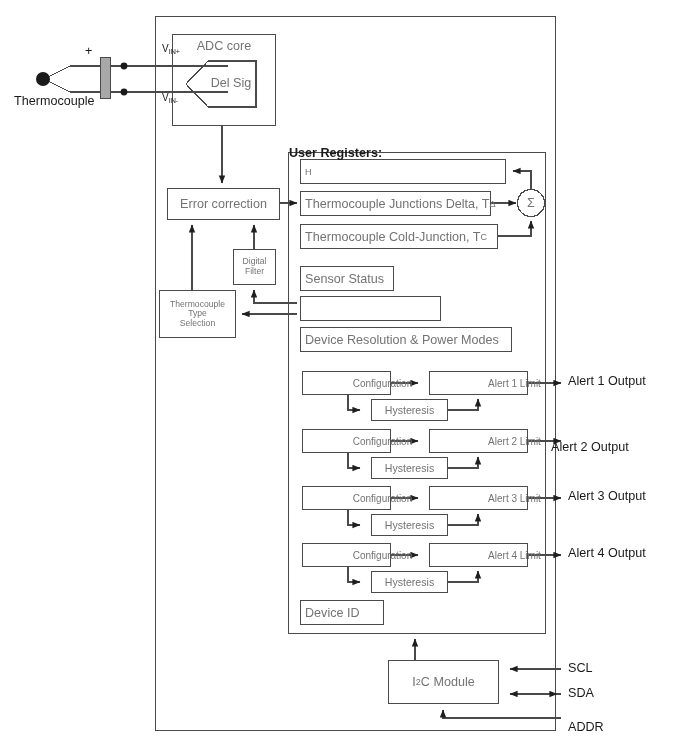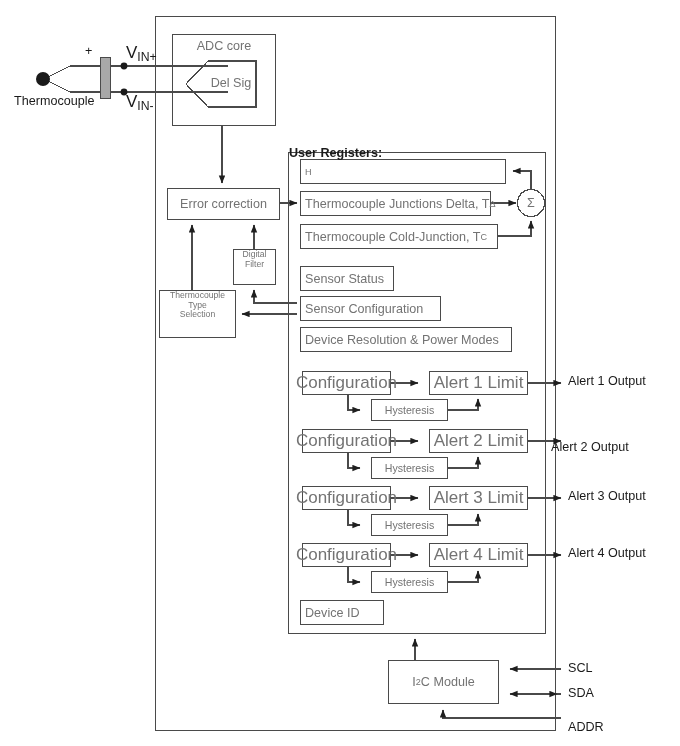--- a/index.html
+++ b/index.html
@@ -6,27 +6,27 @@
   body{width:680px;height:746px;position:relative;
        font-family:"Liberation Sans","DejaVu Sans",sans-serif;
        -webkit-font-smoothing:none;}
   #root{position:absolute;inset:0;width:680px;height:746px;overflow:hidden;}
   svg.layer{position:absolute;left:0;top:0;width:680px;height:746px;}
   .lbl{position:absolute;color:#1a1a1a;white-space:nowrap;line-height:1;}
   .boxtext{position:absolute;display:flex;align-items:center;
            justify-content:flex-start;color:#737373;white-space:nowrap;}
   .ctr{justify-content:center;text-align:center;}
   .f13{font-size:12.6px;}
-  .f12{font-size:17px;}
+  .f12{font-size:10px;margin-left:36px;}
   .f11{font-size:10.6px;}
   .f9{font-size:8.6px;}
   .bold{font-weight:bold;}
   sub{font-size:.72em;vertical-align:-0.22em;}
   sup{font-size:.72em;vertical-align:0.42em;}
-  .stack{flex-direction:column;justify-content:flex-start;line-height:1.12;}
+  .stack{flex-direction:column;justify-content:center;line-height:1.12;}
 </style>
 </head>
 <body>
 
 <div id="root">
 
   <svg class="layer" viewBox="0 0 680 746">
     <defs>
       <marker id="ah" markerWidth="9" markerHeight="9" refX="7.6" refY="3.2" orient="auto" markerUnits="userSpaceOnUse">
         <path d="M0,0 L8,3.2 L0,6.4 z" fill="#1f1f1f"></path>
@@ -157,21 +157,20 @@
     <span>Thermocouple Junctions Delta, T</span>
       <sub>Δ</sub>
   </div>
   <div class="boxtext f13" style="left:305px;top:225px;height:23px;">
     <span>Thermocouple Cold-Junction, T</span>
       <sub>C</sub>
   </div>
   <div class="boxtext ctr f13" style="left:519px;top:194px;width:24px;height:18px;">Σ</div>
 
   <div class="boxtext f13" style="left:305px;top:267px;height:23px;">Sensor Status</div>
-  <div class="boxtext f13" style="left:305px;top:297px;height:23px;">Sensor Configuration</div>
   <div class="boxtext f13" style="left:305px;top:328px;height:23px;">Device Resolution &amp; Power Modes</div>
   <div class="boxtext f13" style="left:305px;top:601px;height:23px;">Device ID</div>
 
   <div class="boxtext ctr f12" style="left:303px;top:372px;width:87px;height:22px;">Configuration</div>
   <div class="boxtext ctr f12" style="left:430px;top:372px;width:97px;height:22px;">Alert 1 Limit</div>
   <div class="boxtext ctr f11" style="left:372px;top:400px;width:75px;height:20px;">Hysteresis</div>
   <div class="lbl f13" style="left:568px;top:375px;">Alert 1 Output</div>
 
   <div class="boxtext ctr f12" style="left:303px;top:430px;width:87px;height:22px;">Configuration</div>
   <div class="boxtext ctr f12" style="left:430px;top:430px;width:97px;height:22px;">Alert 2 Limit</div>

